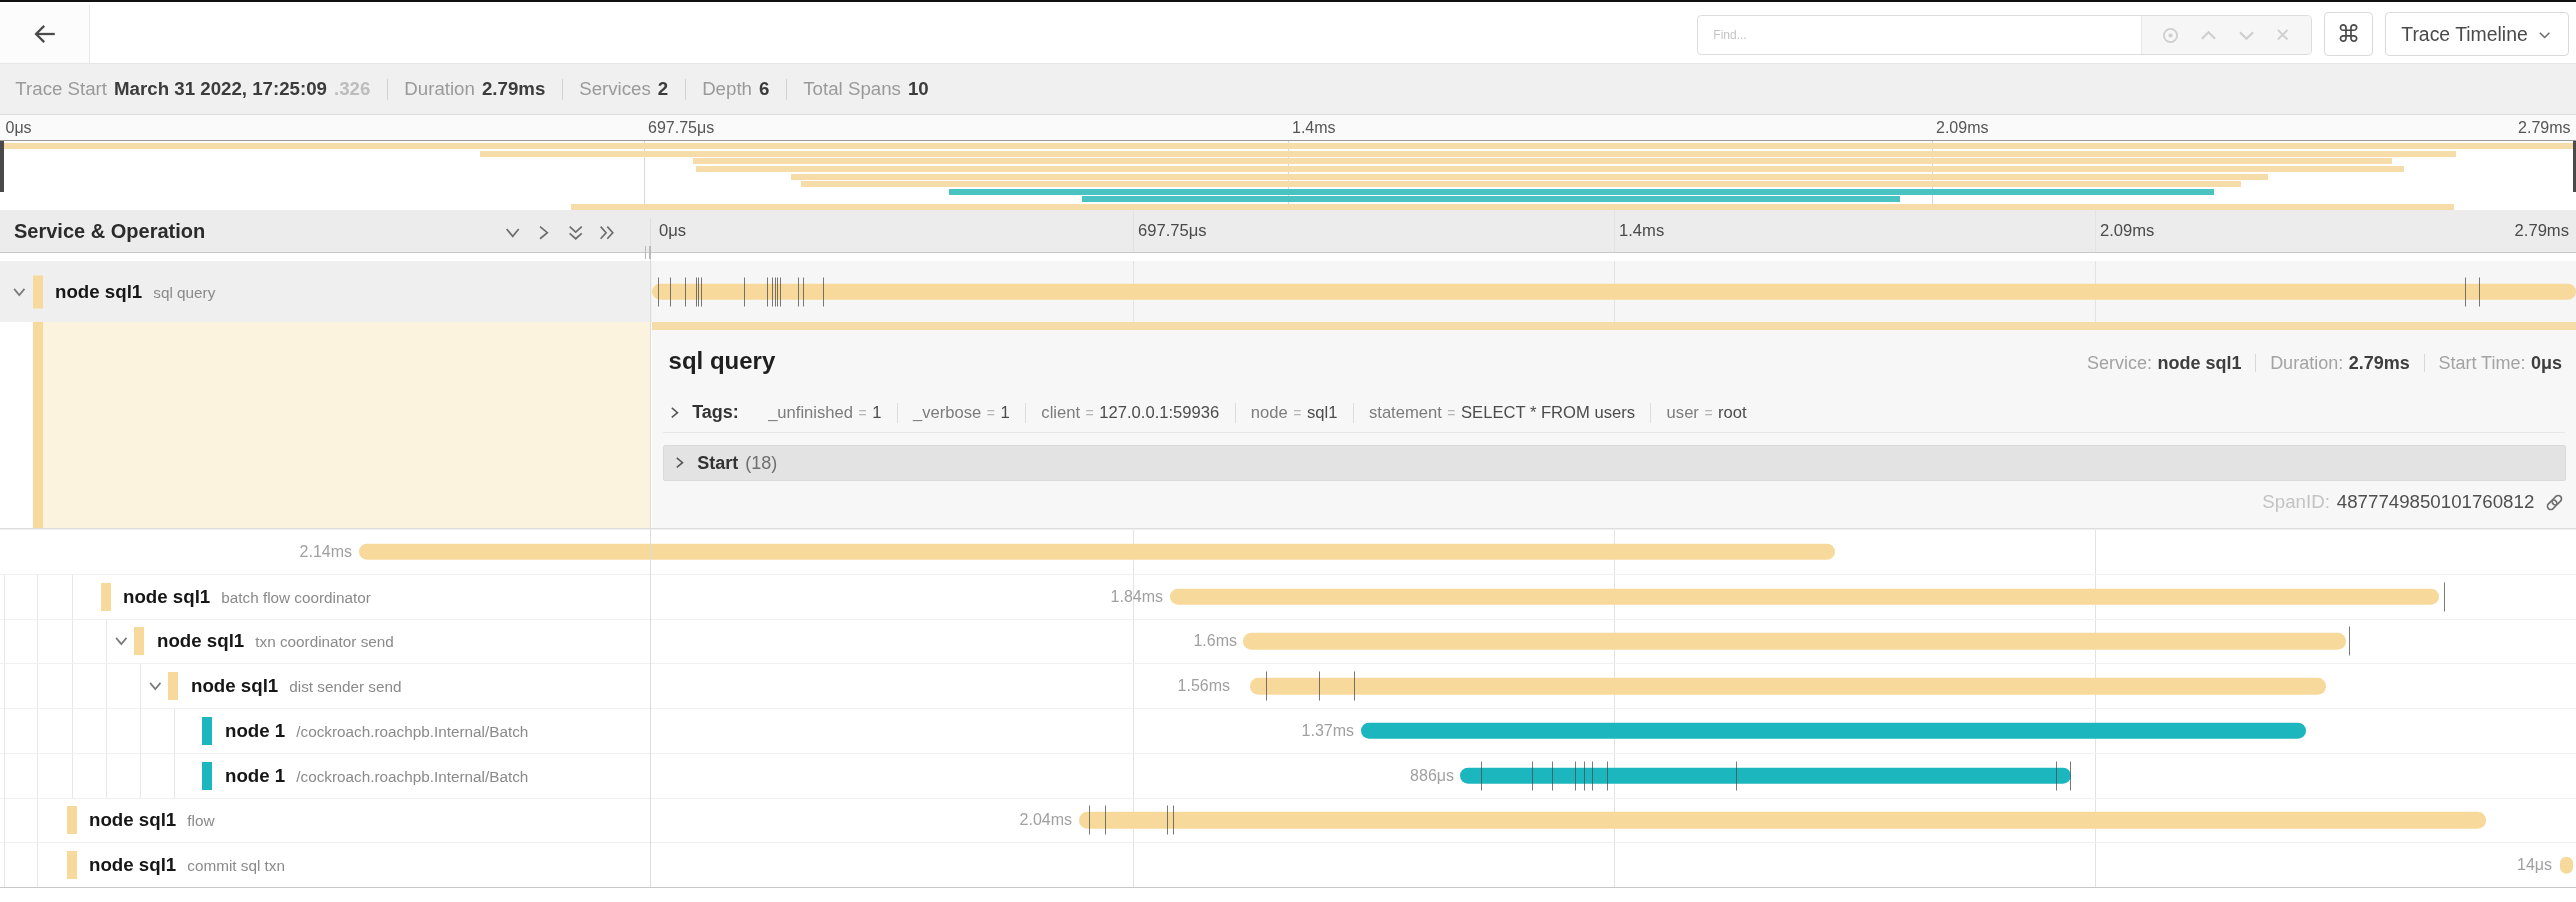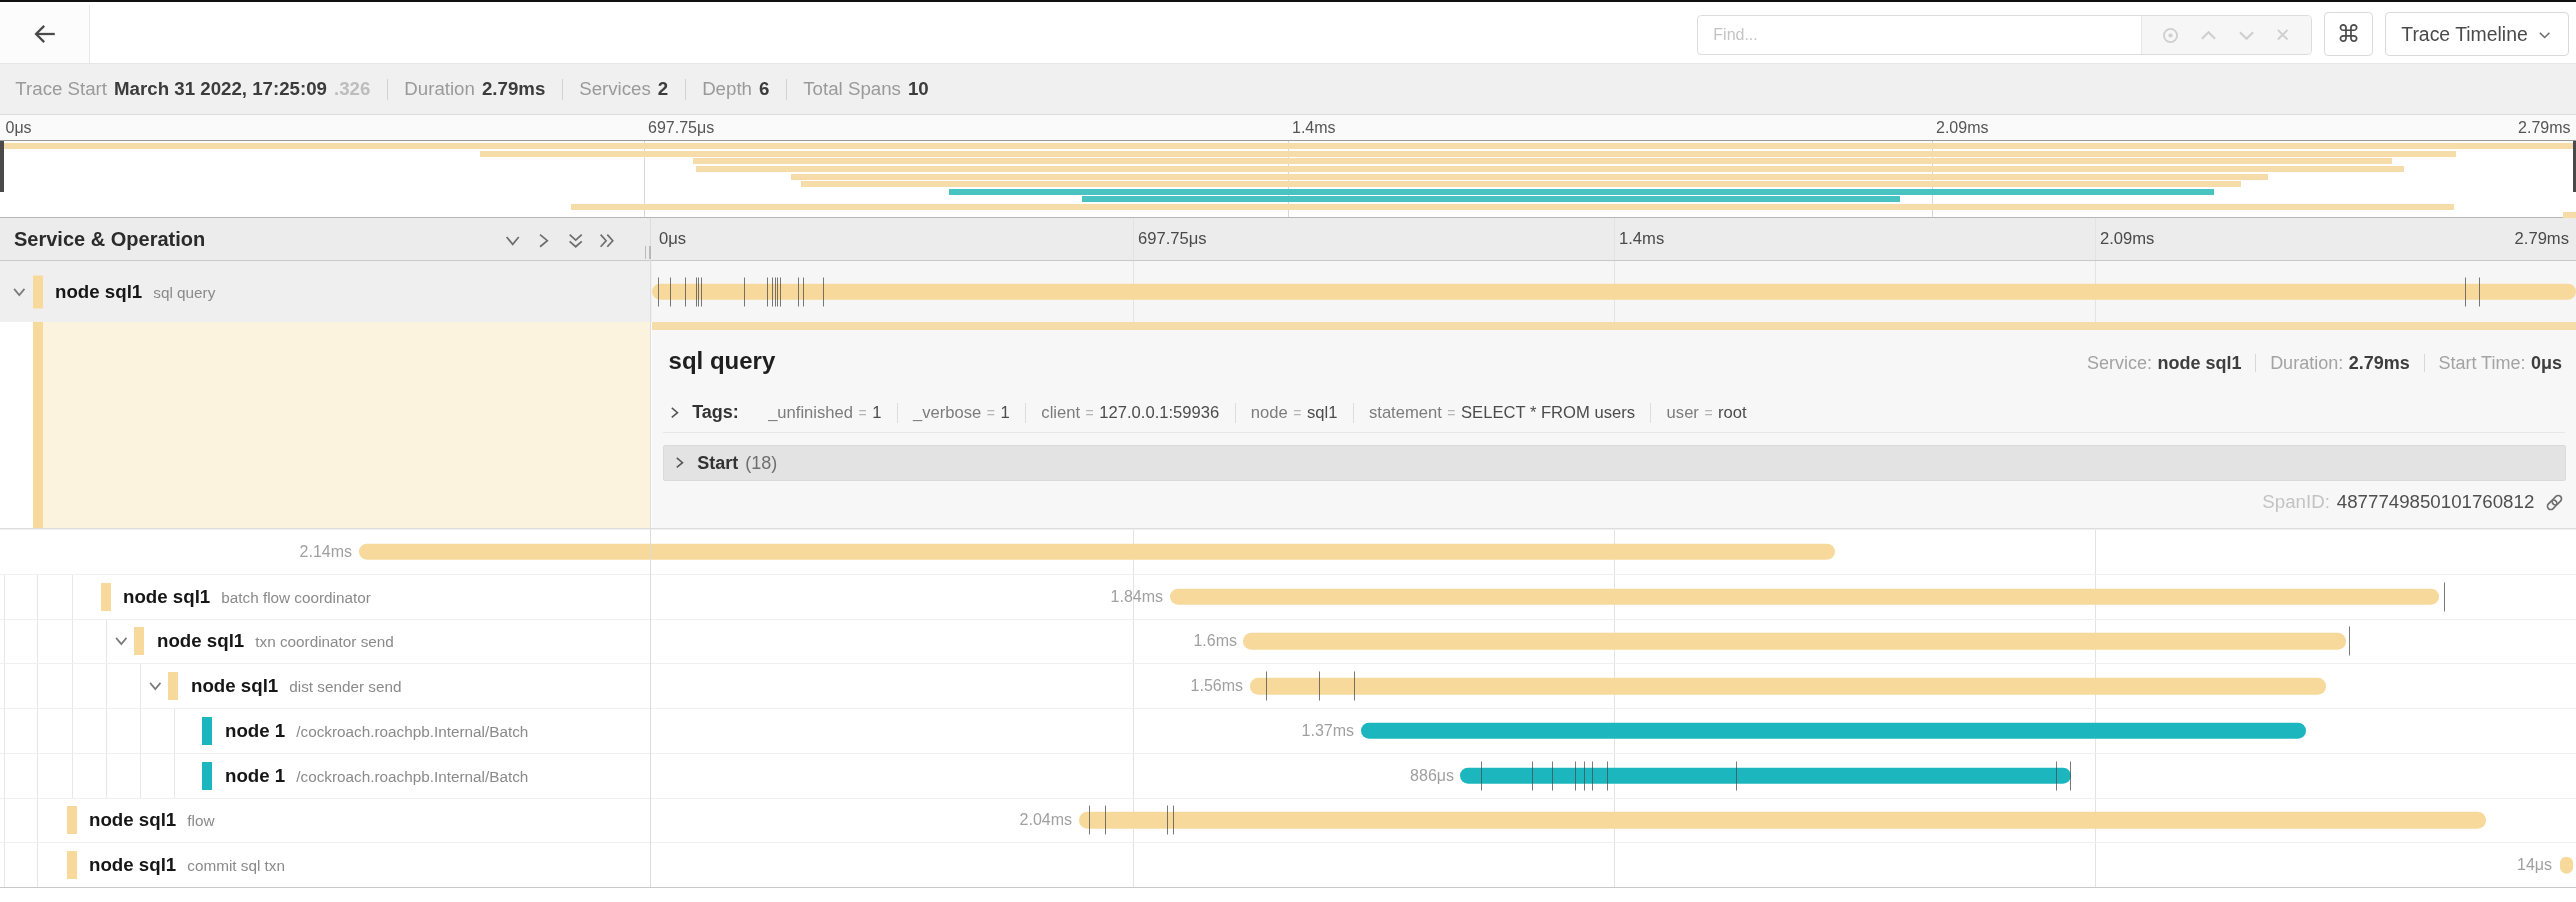--- a/index.html
+++ b/index.html
@@ -11,40 +11,40 @@
   body{background:#fff;font-family:"Liberation Sans","DejaVu Sans",sans-serif;color:var(--dark)}
   .page{position:relative;width:2576px;height:903px;background:#fff;overflow:hidden;border-top:2.8px solid #111}
   svg{display:block}
   
   .topbar{position:absolute;left:0;top:2.8px;width:2576px;height:59px;background:#fff;border-bottom:0.7px solid #e6e6e6}
   .back{position:absolute;left:0;top:0;width:90px;height:58px;display:flex;align-items:center;justify-content:center;border-right:0.7px solid #e8e8e8;background:#fcfcfc;cursor:pointer}
   .titlewrap{position:absolute;left:105px;top:0;height:58px;display:flex;align-items:center;gap:12.5px}
   .titlewrap h1{font-size:26px;font-weight:700;color:#222;letter-spacing:0.1px}
   .traceid{font-size:22px;font-weight:400;color:#c2c2c2}
   .findbox{position:absolute;left:1697px;top:10.4px;width:615px;height:40px;border:0.7px solid #dcdcdc;border-radius:4.2px;background:#fff;display:flex;overflow:hidden}
-  .findbox input{flex:1;border:0;outline:none;font-size:16px;color:#444;padding:0 15.3px;font-family:inherit;background:transparent}
+  .findbox input{flex:1;border:0;outline:none;font-size:12px;color:#444;padding:0 15.3px;font-family:inherit;background:transparent}
   .findbox input::placeholder{color:#c4c4c4}
   .find-suffix{width:170px;background:#f6f6f6;border-left:0.7px solid #e6e6e6;display:flex;align-items:center;justify-content:space-around;padding:0 9.7px;color:#cfcfcf}
   .sq-btn{position:absolute;top:7.6px;height:44px;border:0.7px solid #d9d9d9;border-radius:4.2px;background:#fff;display:flex;align-items:center;justify-content:center;font-size:23.6px;color:#4a4a4a;cursor:pointer;font-family:inherit}
   .kbd{left:2324px;width:49px}
   .viewsel{left:2385px;width:184px;gap:9.7px;font-size:19.4px}
   
   .metabar{position:absolute;left:0;top:62px;width:2576px;height:51px;background:var(--meta-bg);border-bottom:0.7px solid #ddd;display:flex;align-items:center;padding-left:15.3px;font-size:18.7px;color:#9a9a9a}
   .metabar b{color:#3c3c3c;font-weight:700;margin-left:7px}
   .metabar .frac{color:#bdbdbd;font-weight:700}
   .msep{width:0.7px;height:21px;background:#d2d2d2;margin:0 16.6px}
   
   .mm-labels{position:absolute;left:0;top:113px;width:2576px;height:25px;background:#fafafa;font-size:16px;color:#555}
   .mm-labels span{position:absolute;top:4.2px}
   .mm-canvas{position:absolute;left:0;top:138px;width:2576px;height:78px;background:#fff;border-top:1.4px solid #9a9a9a;border-bottom:1.4px solid #b5b5b5;cursor:crosshair}
   .mm-grid{position:absolute;top:0;bottom:0;width:0.7px;background:#d8d8d8}
   .mm-row{position:absolute;height:6.2px}
   .mm-handle{position:absolute;top:0;width:3.5px;height:51px;background:#4a4a4a}
   
-  .colshead{position:absolute;left:0;top:216px;width:2576px;height:43px;background:var(--cols-bg);border-bottom:1.4px solid #c9c9c9}
+  .colshead{position:absolute;left:0;top:208px;width:2576px;height:43px;background:var(--cols-bg);border-bottom:1.4px solid #c9c9c9}
   .ch-title{position:absolute;left:14px;top:9.7px;font-size:20px;font-weight:700;color:#2b2b2b}
   .ch-ic{position:absolute;top:12.5px;color:#6d6d6d;cursor:pointer}
   .ch-tick{position:absolute;top:11px;font-size:16.6px;color:#4a4a4a}
   .vgrid{position:absolute;top:0;bottom:0;width:0.7px;background:#e3e3e3}
   .divider{position:absolute;left:650px;top:216px;width:0.7px;height:669px;background:#dcdcdc;z-index:5}
   .grip{position:absolute;left:645px;top:244px;z-index:6;display:flex;gap:2.8px}
   .grip i{display:block;width:1.4px;height:12.5px;background:#b9b9b9}
   
   .spanrow{display:flex;width:2576px}
   .treecell{position:relative;width:652px;flex:none}
@@ -403,21 +403,21 @@
           <i class="ig" style="left:140px"></i>
         <span class="rowchev" style="left:147px">
             <svg width="16.6" height="16.6" viewBox="0 0 16 16" fill="none" stroke="currentColor" stroke-width="1.6">
               <polyline points="3,5 8,11 13,5"></polyline>
             </svg>
           </span>
         <i class="cbar" style="left:168px;background:var(--tan)"></i>
         <span class="svc" style="left:191px"><span>node sql1</span><span class="op">dist sender send</span></span>
       </div>
       <div class="tlcell">
-        <span class="durlabel" style="left:473px">1.56ms</span>
+        <span class="durlabel" style="left:460px">1.56ms</span>
         <div class="bar" style="left:598px;width:1076px"></div>
         <i class="tk" style="left:614px"></i>
           <i class="tk" style="left:667px"></i>
           <i class="tk" style="left:702px"></i>
       </div>
     </div>
 
     <div class="spanrow">
       <div class="treecell">
         <i class="ig" style="left:3.5px"></i>

